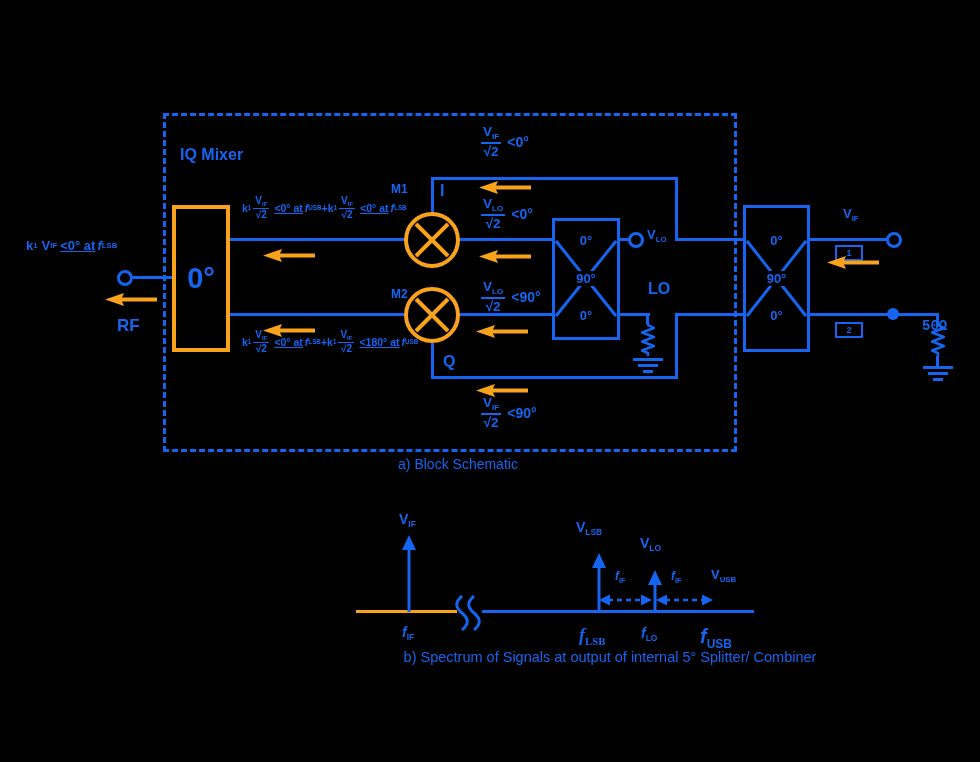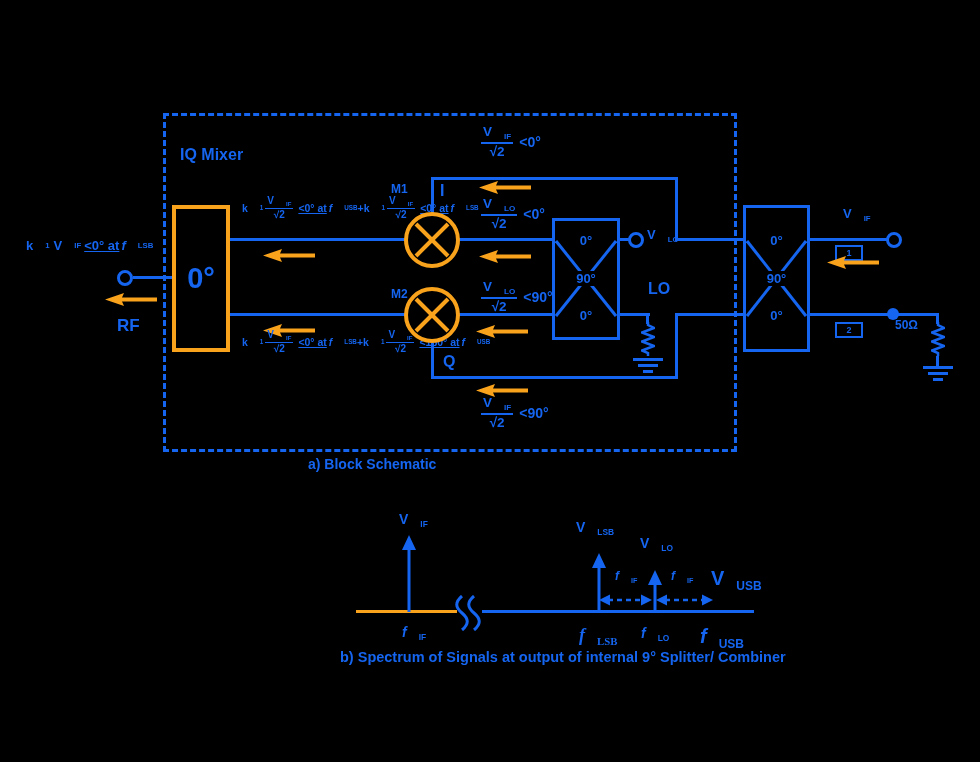--- a/index.html
+++ b/index.html
@@ -2,42 +2,42 @@
 <html style="--blue: #1565f0; --orange: #f9a21c; --bg: #000000;"><head>
 <meta charset="utf-8">
 <style>
   :root { --blue:#1565f0; --orange:#f9a21c; --bg:#000000; }
   html,body{margin:0;padding:0;background:var(--bg);}
   #stage{position:relative;width:980px;height:762px;background:var(--bg);overflow:hidden;
          font-family:"Liberation Sans", sans-serif;color:var(--blue);}
   .wire{position:absolute;background:var(--blue);}
   .lbl{position:absolute;color:var(--blue);font-weight:bold;white-space:nowrap;}
   .ital{font-style:italic;}
-  sub{font-size:0.6em;vertical-align:-0.4em;letter-spacing:0;margin-left:12px;}
+  sub{font-size:0.6em;vertical-align:-0.4em;letter-spacing:0;}
   .frac{display:inline-flex;flex-direction:column;align-items:center;text-align:center;margin:0 3px;}
   .frac .top{display:block;border-bottom:2px solid var(--blue);padding:0 2px;line-height:1.1;}
   .frac .bot{display:block;line-height:1.15;}
   .formula{position:absolute;display:inline-flex;align-items:center;font-size:10.5px;font-weight:bold;color:var(--blue);white-space:nowrap;}
   .formula .frac{font-size:10px;margin:0 2px;}
   .formula .frac .top{border-bottom-width:1.5px;}
   .formula .ang{margin:0 2px 0 3px;text-decoration:underline;}
   .biglabel{position:absolute;display:inline-flex;align-items:center;font-size:14px;font-weight:bold;white-space:nowrap;}
   .biglabel .frac{font-size:13.5px;}
   .biglabel .ang{margin-left:3px;}
   .mixer{position:absolute;width:56px;height:56px;border:4px solid var(--orange);border-radius:50%;box-sizing:border-box;background:var(--bg);color:var(--orange);}
   .hybrid{position:absolute;border:3px solid var(--blue);box-sizing:border-box;background:var(--bg);}
   .hybrid svg{position:absolute;left:0;top:0;}
   .phase{position:absolute;left:0;right:0;text-align:center;font-size:13px;font-weight:bold;z-index:2;}
   .phase span{background:var(--bg);padding:0 3px;}
   .port-circle{position:absolute;width:10px;height:10px;border:3px solid var(--blue);border-radius:50%;background:var(--bg);}
   .dot{position:absolute;width:12px;height:12px;border-radius:50%;background:var(--blue);}
   .numbox{position:absolute;width:24px;height:12px;border:2px solid var(--blue);font-size:9px;line-height:12px;text-align:center;font-weight:bold;}
   .arr{position:absolute;color:var(--orange);line-height:0;}
   .bluedraw{position:absolute;color:var(--blue);line-height:0;}
-  .caption{position:absolute;text-align:left;font-weight:bold;font-size:14px;color:var(--blue);}
+  .caption{position:absolute;text-align:center;font-weight:normal;font-size:14px;color:var(--blue);}
   .dashedbox{position:absolute;border:3px dashed var(--blue);box-sizing:border-box;}
 </style>
 </head>
 <body>
 
 <div id="stage">
 
   <div class="dashedbox" style="left:163px;top:113px;width:574px;height:339px;"></div>
   <div class="lbl" style="left:180px;top:146px;font-size:16px;">IQ Mixer</div>
 
@@ -237,21 +237,21 @@
   <div class="lbl" style="left:843px;top:206px;font-size:13px;"><span>V</span><sub>IF</sub></div>
   <div class="port-circle" style="left:886px;top:232px;"></div>
   <div class="numbox" style="left:835px;top:245px;">1</div>
   <div class="arr" style="left:827px;top:256px;">
     <svg width="52" height="13" viewBox="0 0 52 13">
         <path fill="currentColor" d="M52 4.5 L17 4.5 L19 0 L0 6.5 L19 13 L17 8.5 L52 8.5 Z"></path>
       </svg>
   </div>
   <div class="dot" style="left:887px;top:308px;"></div>
   <div class="numbox" style="left:835px;top:322px;">2</div>
-  <div class="lbl" style="left:895px;top:318px;font-size:12px;">50Ω</div>
+  <div class="lbl" style="left:922px;top:318px;font-size:14px;font-family:Liberation Mono, monospace;">50Ω</div>
   <div class="bluedraw" style="left:931px;top:322px;">
     <svg width="14" height="34" viewBox="0 0 14 34">
         <path d="M7 0 L7 3 L13 6 L1 10.5 L13 15 L1 19.5 L13 24 L1 28.5 L7 31 L7 34" fill="none" stroke="currentColor" stroke-width="2.5"></path>
       </svg>
   </div>
   <div class="wire" style="left:936px;top:356px;width:3px;height:10px;"></div>
   <div class="wire" style="left:923px;top:366px;width:30px;height:3px;"></div>
   <div class="wire" style="left:928px;top:372px;width:20px;height:3px;"></div>
   <div class="wire" style="left:933px;top:378px;width:10px;height:3px;"></div>
 
@@ -286,35 +286,35 @@
 
   <div class="bluedraw" style="left:648px;top:570px;">
     <svg width="14" height="42" viewBox="0 0 14 42">
         <polygon points="7,0 0,15 14,15" fill="currentColor"></polygon>
         <rect x="5.5" y="13" width="3" height="29" fill="currentColor"></rect>
       </svg>
   </div>
   <div class="lbl" style="left:640px;top:535px;font-size:14px;"><span>V</span><sub>LO</sub></div>
   <div class="lbl" style="left:641px;top:625px;font-size:14px;"><span class="ital">f</span><sub>LO</sub></div>
 
-  <div class="lbl" style="left:711px;top:567px;font-size:20px;"><span>V</span><sub>USB</sub></div>
+  <div class="lbl" style="left:711px;top:567px;font-size:13px;"><span>V</span><sub>USB</sub></div>
   <div class="lbl" style="left:700px;top:625px;font-size:20px;"><span class="ital">f</span><sub>USB</sub></div>
 
   <div class="bluedraw" style="left:599px;top:594px;">
     <svg width="53" height="12" viewBox="0 0 53 12">
         <line x1="9" y1="6" x2="44" y2="6" stroke="currentColor" stroke-width="2.5" stroke-dasharray="5 4"></line>
         <polygon points="0,6 11,0.5 11,11.5" fill="currentColor"></polygon>
         <polygon points="53,6 42,0.5 42,11.5" fill="currentColor"></polygon>
       </svg>
   </div>
   <div class="lbl" style="left:615px;top:569px;font-size:12px;"><span class="ital">f</span><sub>IF</sub></div>
   <div class="bluedraw" style="left:656px;top:594px;">
     <svg width="57" height="12" viewBox="0 0 57 12">
         <line x1="9" y1="6" x2="48" y2="6" stroke="currentColor" stroke-width="2.5" stroke-dasharray="5 4"></line>
         <polygon points="0,6 11,0.5 11,11.5" fill="currentColor"></polygon>
         <polygon points="57,6 46,0.5 46,11.5" fill="currentColor"></polygon>
       </svg>
   </div>
   <div class="lbl" style="left:671px;top:569px;font-size:12px;"><span class="ital">f</span><sub>IF</sub></div>
 
-  <div class="caption" style="left:340px;top:649px;width:540px;font-size:14.5px;">b) Spectrum of Signals at output of internal 9° Splitter/ Combiner</div>
+  <div class="caption" style="left:340px;top:649px;width:540px;font-size:14.5px;">b) Spectrum of Signals at output of internal 5° Splitter/ Combiner</div>
 
 </div>
 
 </body></html>

